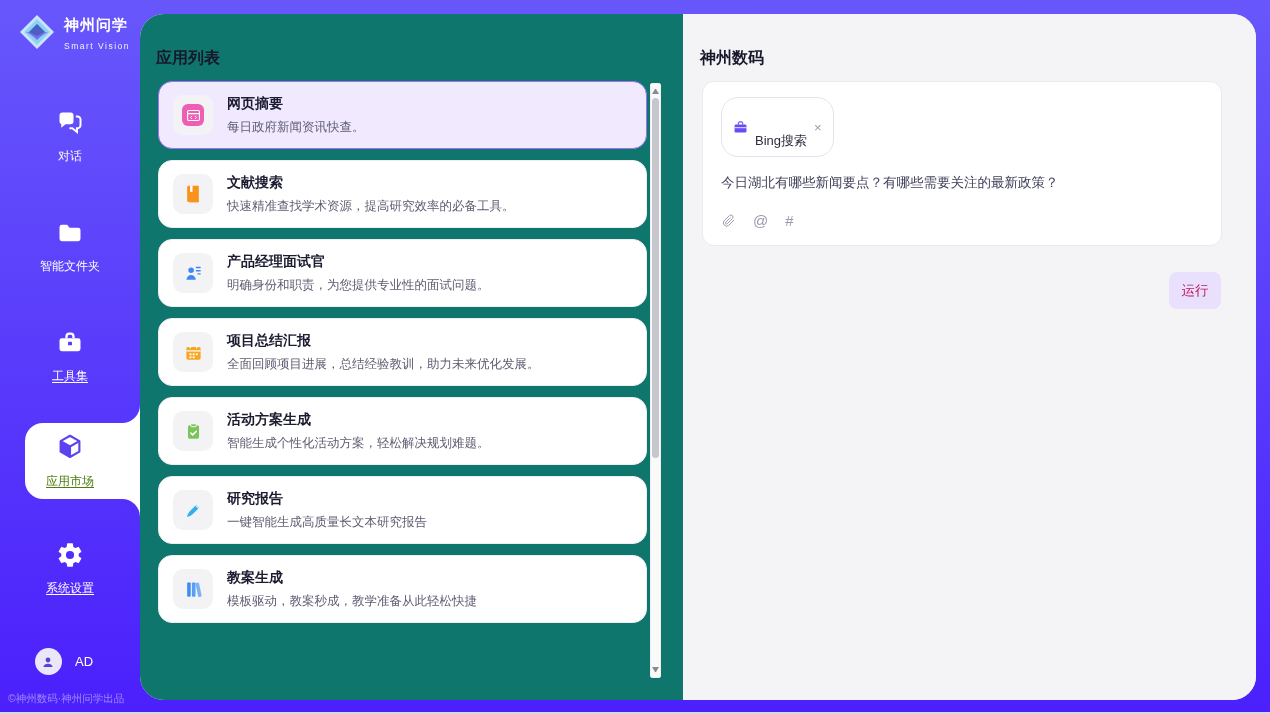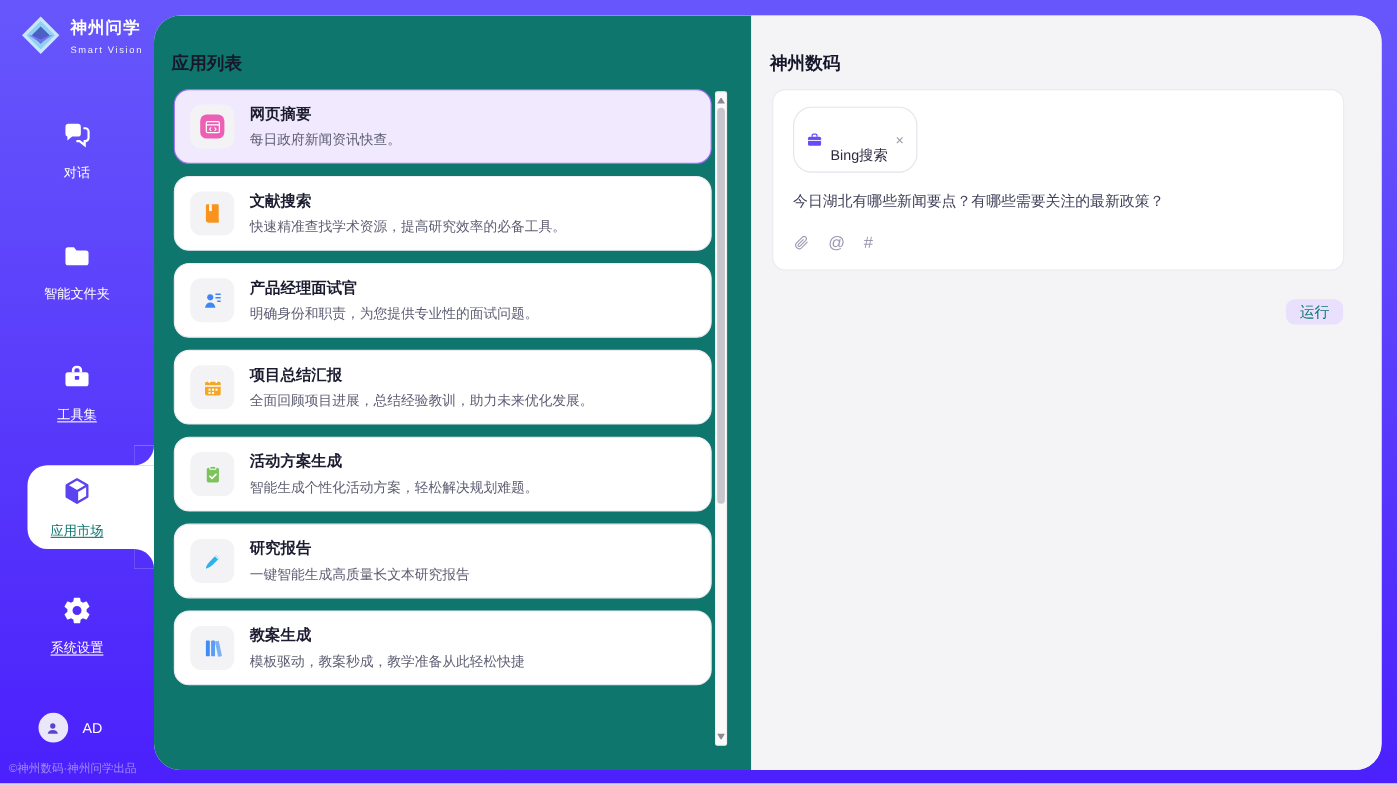--- a/index.html
+++ b/index.html
@@ -11,21 +11,21 @@
   .sidebar { position:absolute; left:0; top:0; width:140px; height:714px; color:#fff; }
   .brand { position:absolute; left:18px; top:13px; display:flex; align-items:center; gap:8px; }
   .brand-text .cn { font-size:15px; font-weight:bold; letter-spacing:1px; }
   .brand-text .en { font-size:8.5px; letter-spacing:1.5px; opacity:.92; margin-top:1px; }
   .nav-item { position:absolute; left:0; width:140px; text-align:center; cursor:pointer; }
   .nav-item .nico { display:inline-block; }
   .nav-item .nlabel { display:block; font-size:12px; margin-top:7px; color:#fff; }
   .nlabel.u { text-decoration:underline; text-underline-offset:2px; }
   .nav-chat { top:109px; } .nav-folder { top:219px; } .nav-tools { top:329px; }
   .nav-market { top:432px; z-index:3; } .nav-settings { top:541px; }
-  .nav-market .nlabel { color:#0f766e; }
+  .nav-market .nlabel { color:#4d7c0f; }
   .bubble { position:absolute; left:25px; top:423px; width:115px; height:76px; background:#fff; border-radius:18px 0 0 18px; z-index:2; }
   .fillet { position:absolute; right:0; width:18px; height:18px; background:#fff; z-index:2; }
   .fillet.ftop { top:405px; } .fillet.fbottom { top:499px; }
   .fillet.ftop::after { content:""; position:absolute; inset:0; background:#5737fc; border-bottom-right-radius:18px; }
   .fillet.fbottom::after { content:""; position:absolute; inset:0; background:#532ffc; border-top-right-radius:18px; }
   .user-row { position:absolute; left:0; top:648px; width:128px; display:flex; align-items:center; justify-content:center; gap:13px; }
   .avatar { width:27px; height:27px; border-radius:50%; background:#eae7fb; display:flex; align-items:center; justify-content:center; }
   .user-name { font-size:13px; color:#fff; }
   .side-footer { position:absolute; left:8px; bottom:8px; font-size:10.5px; color:rgba(255,255,255,.45); white-space:nowrap; }
 
@@ -54,21 +54,21 @@
   
   .detail-panel { position:relative; flex:1; height:100%; background:#f4f4f7; }
   .detail-panel .panel-title { position:absolute; left:17px; top:34px; }
   .detail-card { position:absolute; left:19px; top:67px; width:520px; height:165px; background:#fff; border:1px solid #e9e9ef; border-radius:12px; padding:15px 18px 12px; display:flex; flex-direction:column; }
   .tool-tag { display:inline-flex; align-items:center; gap:7px; align-self:flex-start; border:1px solid #e3e3ec; border-radius:17px; padding:6px 11px; background:#fff; }
   .tool-tag .tname { font-size:13px; color:#2d2d40;margin-top:28px; }
   .tool-tag .tclose { font-size:13px; color:#9a9aa8; cursor:pointer; line-height:1; }
   .query-text { margin-top:17px; font-size:13.5px; color:#40405a; }
   .attach-row { margin-top:auto; display:flex; align-items:center; gap:17px; color:#9a9ab0; padding-bottom:4px; }
   .attach-row .txt-icon { font-size:15px; cursor:pointer; }
-  .run-btn { position:absolute; right:35px; top:258px; width:52px; height:23px; background:#e8e0fd; color:#0f766e; border:none; border-radius:8px; font-size:13.5px; cursor:pointer; font-family:inherit; }
+  .run-btn { position:absolute; right:35px; top:258px; width:52px; height:37px; background:#e8e0fd; color:#be185d; border:none; border-radius:8px; font-size:13.5px; cursor:pointer; font-family:inherit; }
 </style>
 </head>
 <body>
 
 <div class="sidebar">
   <div class="brand">
     <span>
       <svg width="38" height="38" viewBox="0 0 38 38">
         <polygon points="19,2 36,19 19,36 2,19" fill="#c9e7fa"></polygon>
         <polygon points="19,6 32,19 19,32 6,19" fill="#8fd0f4"></polygon>

